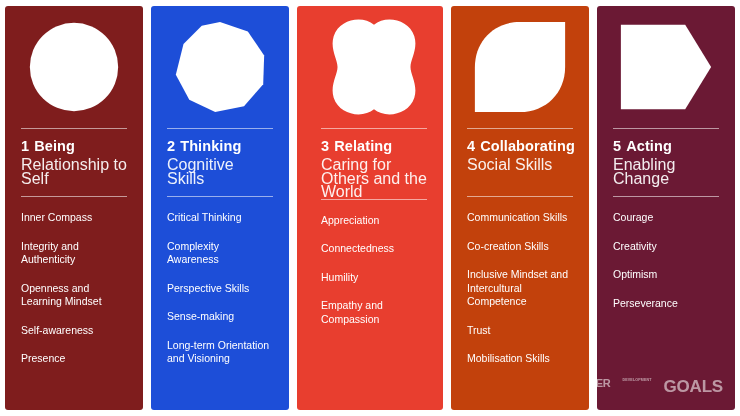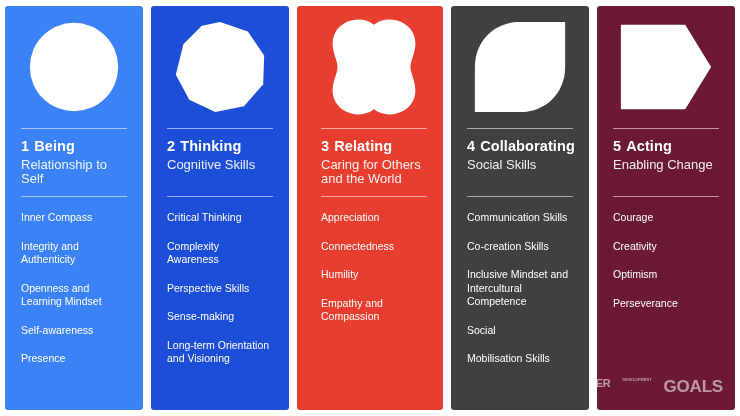--- a/index.html
+++ b/index.html
@@ -55,21 +55,21 @@
     color:#ffffff;
     font-size:14.5px;
     font-weight:bold;
     letter-spacing:0.1px;
     line-height:17px;
     white-space:nowrap;
   }
   .title .num { margin-right:5px; }
   .subtitle {
     color:rgba(255,255,255,0.92);
-    font-size:13px;
+    font-size:16px;
     line-height:13.5px;
     margin-top:3px;
     font-weight:normal;
   }
   .rule.mid { margin-top:auto; }
 
   
   .list {
     flex:1 1 auto;
     padding-top:14px;
@@ -103,21 +103,21 @@
     gap:12px;
   }
   .logo-l1 { font-size:11px; font-weight:bold; letter-spacing:-0.2px; }
   .logo-l2 { font-size:3.6px; font-weight:bold; letter-spacing:0.15px; margin:1.2px 0; }
   .logo-l3 { font-size:17px; font-weight:bold; letter-spacing:-0.2px; }
 </style>
 </head>
 <body>
 
 <div id="board">
-    <div class="col" style="background: #3b82f6;">
+    <div class="col" style="background: #7f1d1d;">
       <div class="shape-wrap">
         <div class="shape">
           <svg viewBox="0 0 100 100">
             <circle cx="50" cy="50" r="46" fill="#fff"></circle>
           </svg>
         </div>
       </div>
       <div class="rule top"></div>
       <div class="head">
         <div class="title"><span class="num">1</span><span>Being</span></div>
@@ -168,39 +168,39 @@
         <div class="subtitle">Caring for Others and the World</div>
       </div>
       <div class="rule mid"></div>
       <div class="list">
         <div class="item">Appreciation</div>
         <div class="item">Connectedness</div>
         <div class="item">Humility</div>
         <div class="item">Empathy and Compassion</div>
       </div>
     </div>
-    <div class="col" style="background: #404040;">
+    <div class="col" style="background: #c2410c;">
       <div class="shape-wrap">
         <div class="shape">
           <svg viewBox="0 0 100 100">
             <path fill="#fff" d="M3,97 L3,50 C3,23 23,3 50,3 L97,3 L97,50 C97,77 77,97 50,97 Z"></path>
           </svg>
         </div>
       </div>
       <div class="rule top"></div>
       <div class="head">
         <div class="title"><span class="num">4</span><span>Collaborating</span></div>
         <div class="subtitle">Social Skills</div>
       </div>
       <div class="rule mid"></div>
       <div class="list">
         <div class="item">Communication Skills</div>
         <div class="item">Co-creation Skills</div>
         <div class="item">Inclusive Mindset and Intercultural Competence</div>
-        <div class="item">Social</div>
+        <div class="item">Trust</div>
         <div class="item">Mobilisation Skills</div>
       </div>
     </div>
     <div class="col" style="background: rgb(107, 25, 52);">
       <div class="shape-wrap">
         <div class="shape">
           <svg viewBox="0 0 100 100">
             <polygon fill="#fff" points="3,6 70,6 97,50 70,94 3,94"></polygon>
           </svg>
         </div>

